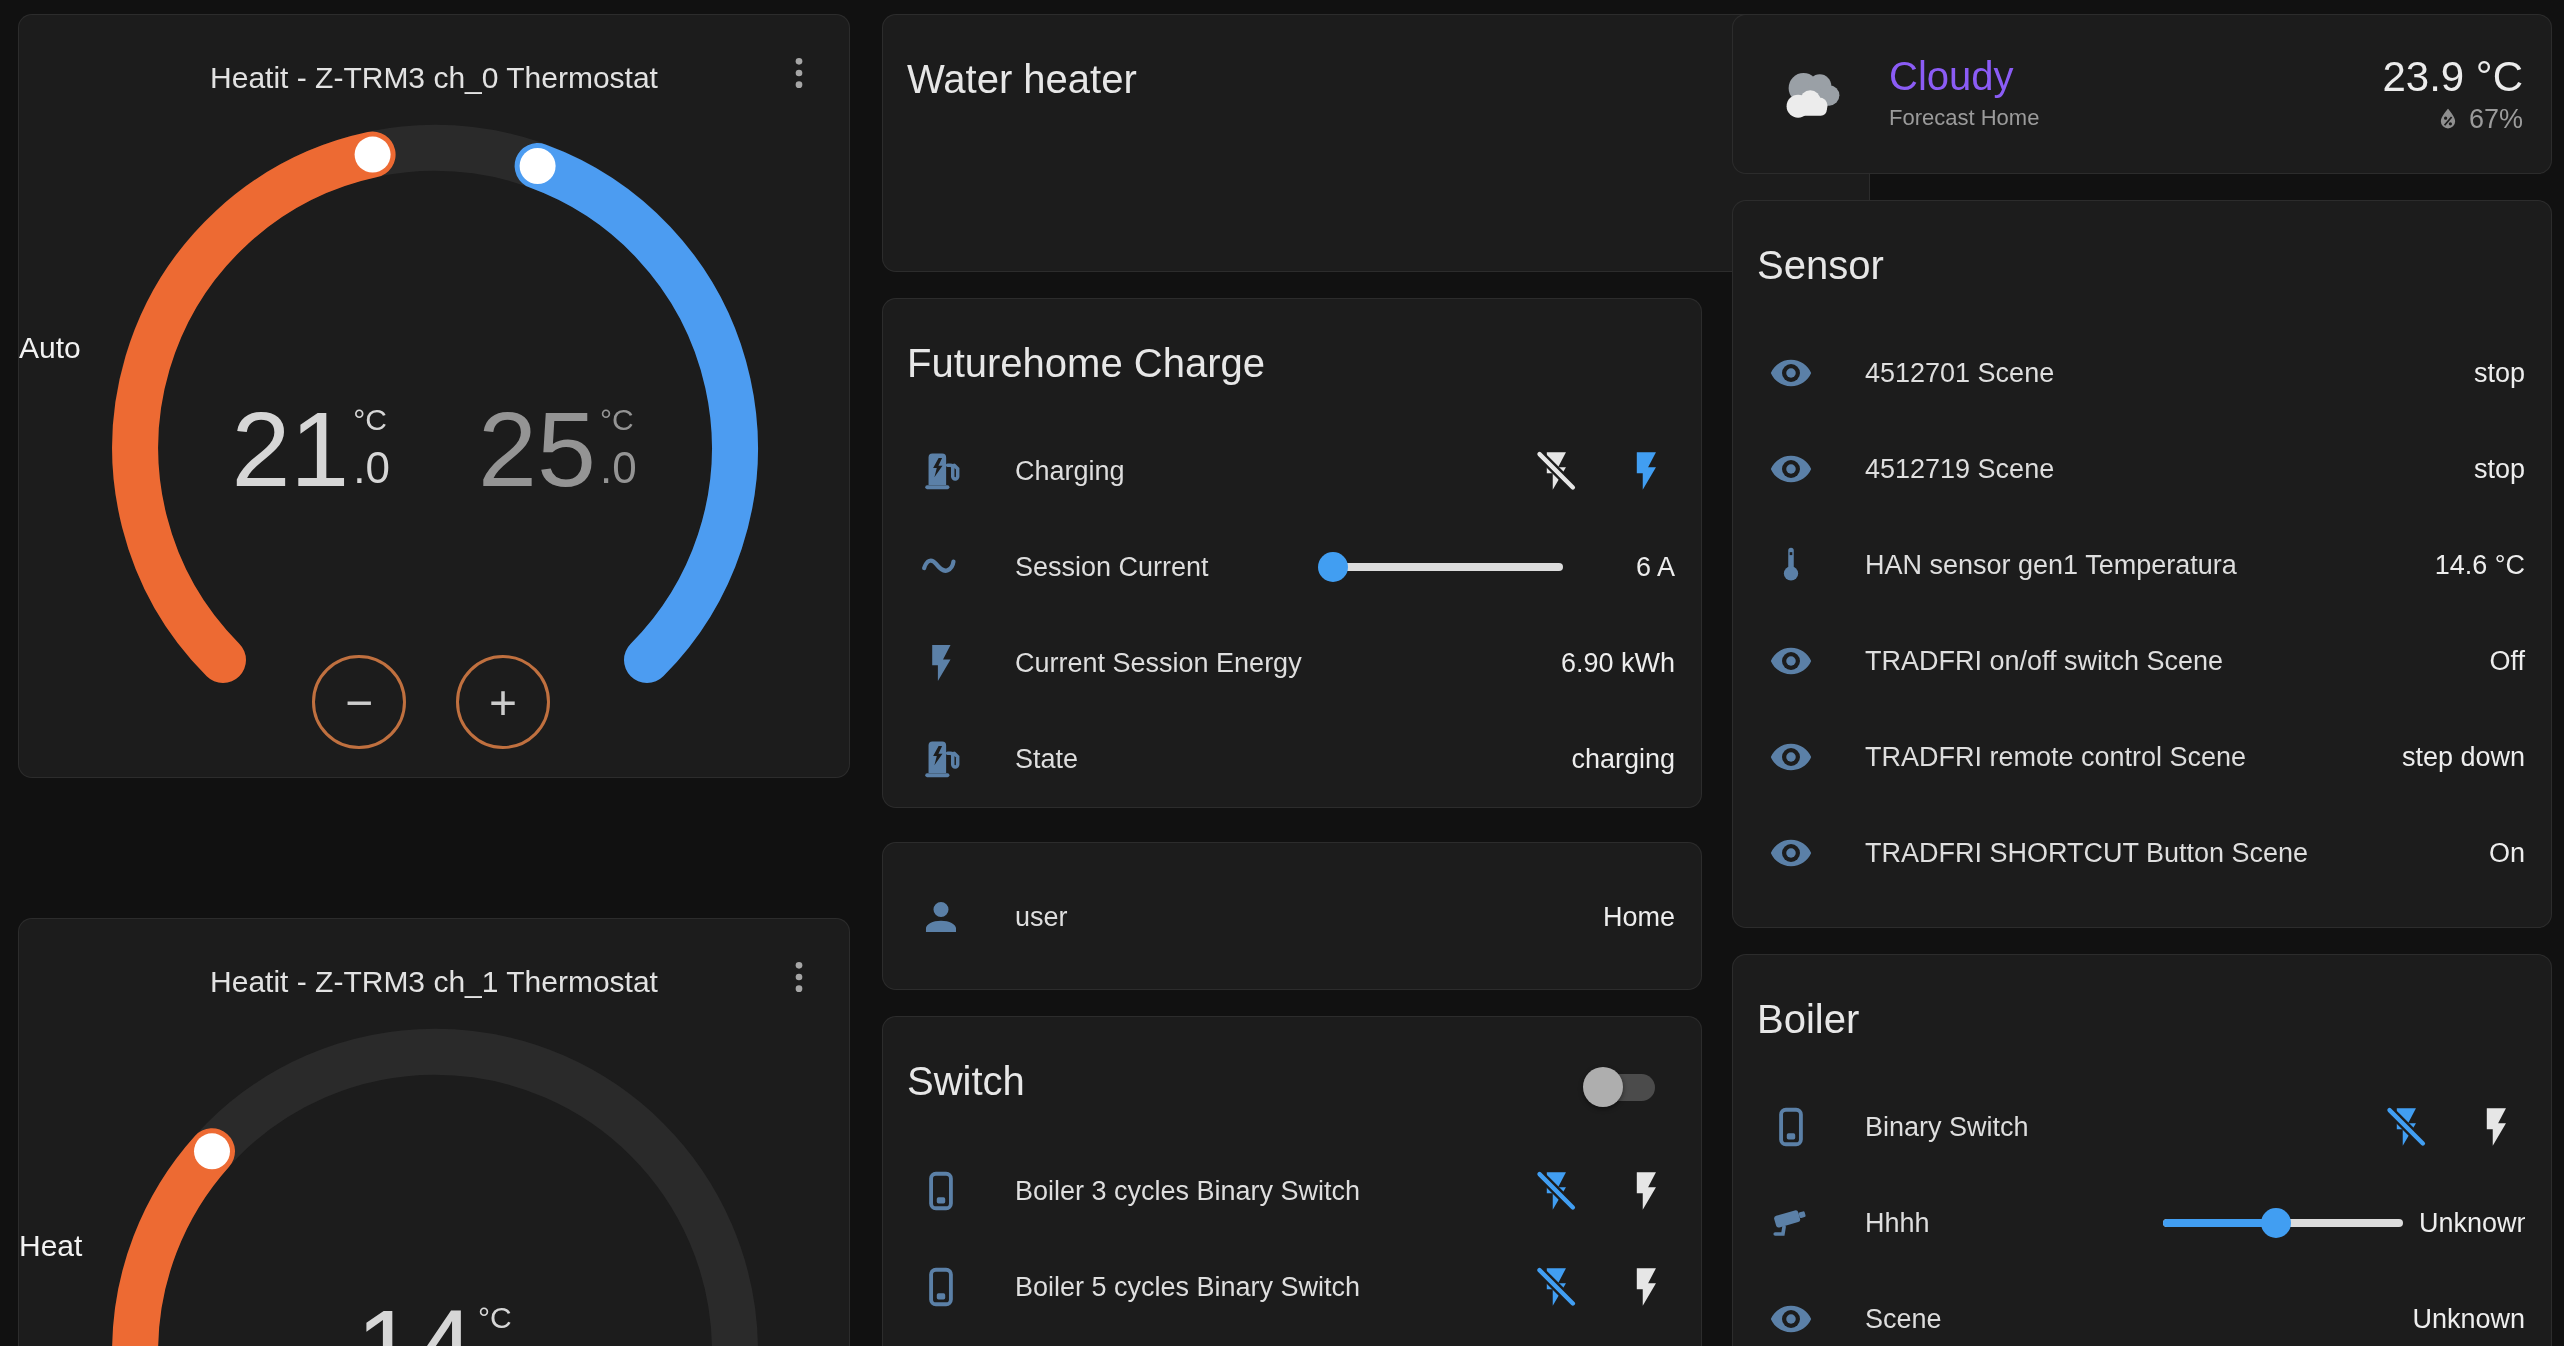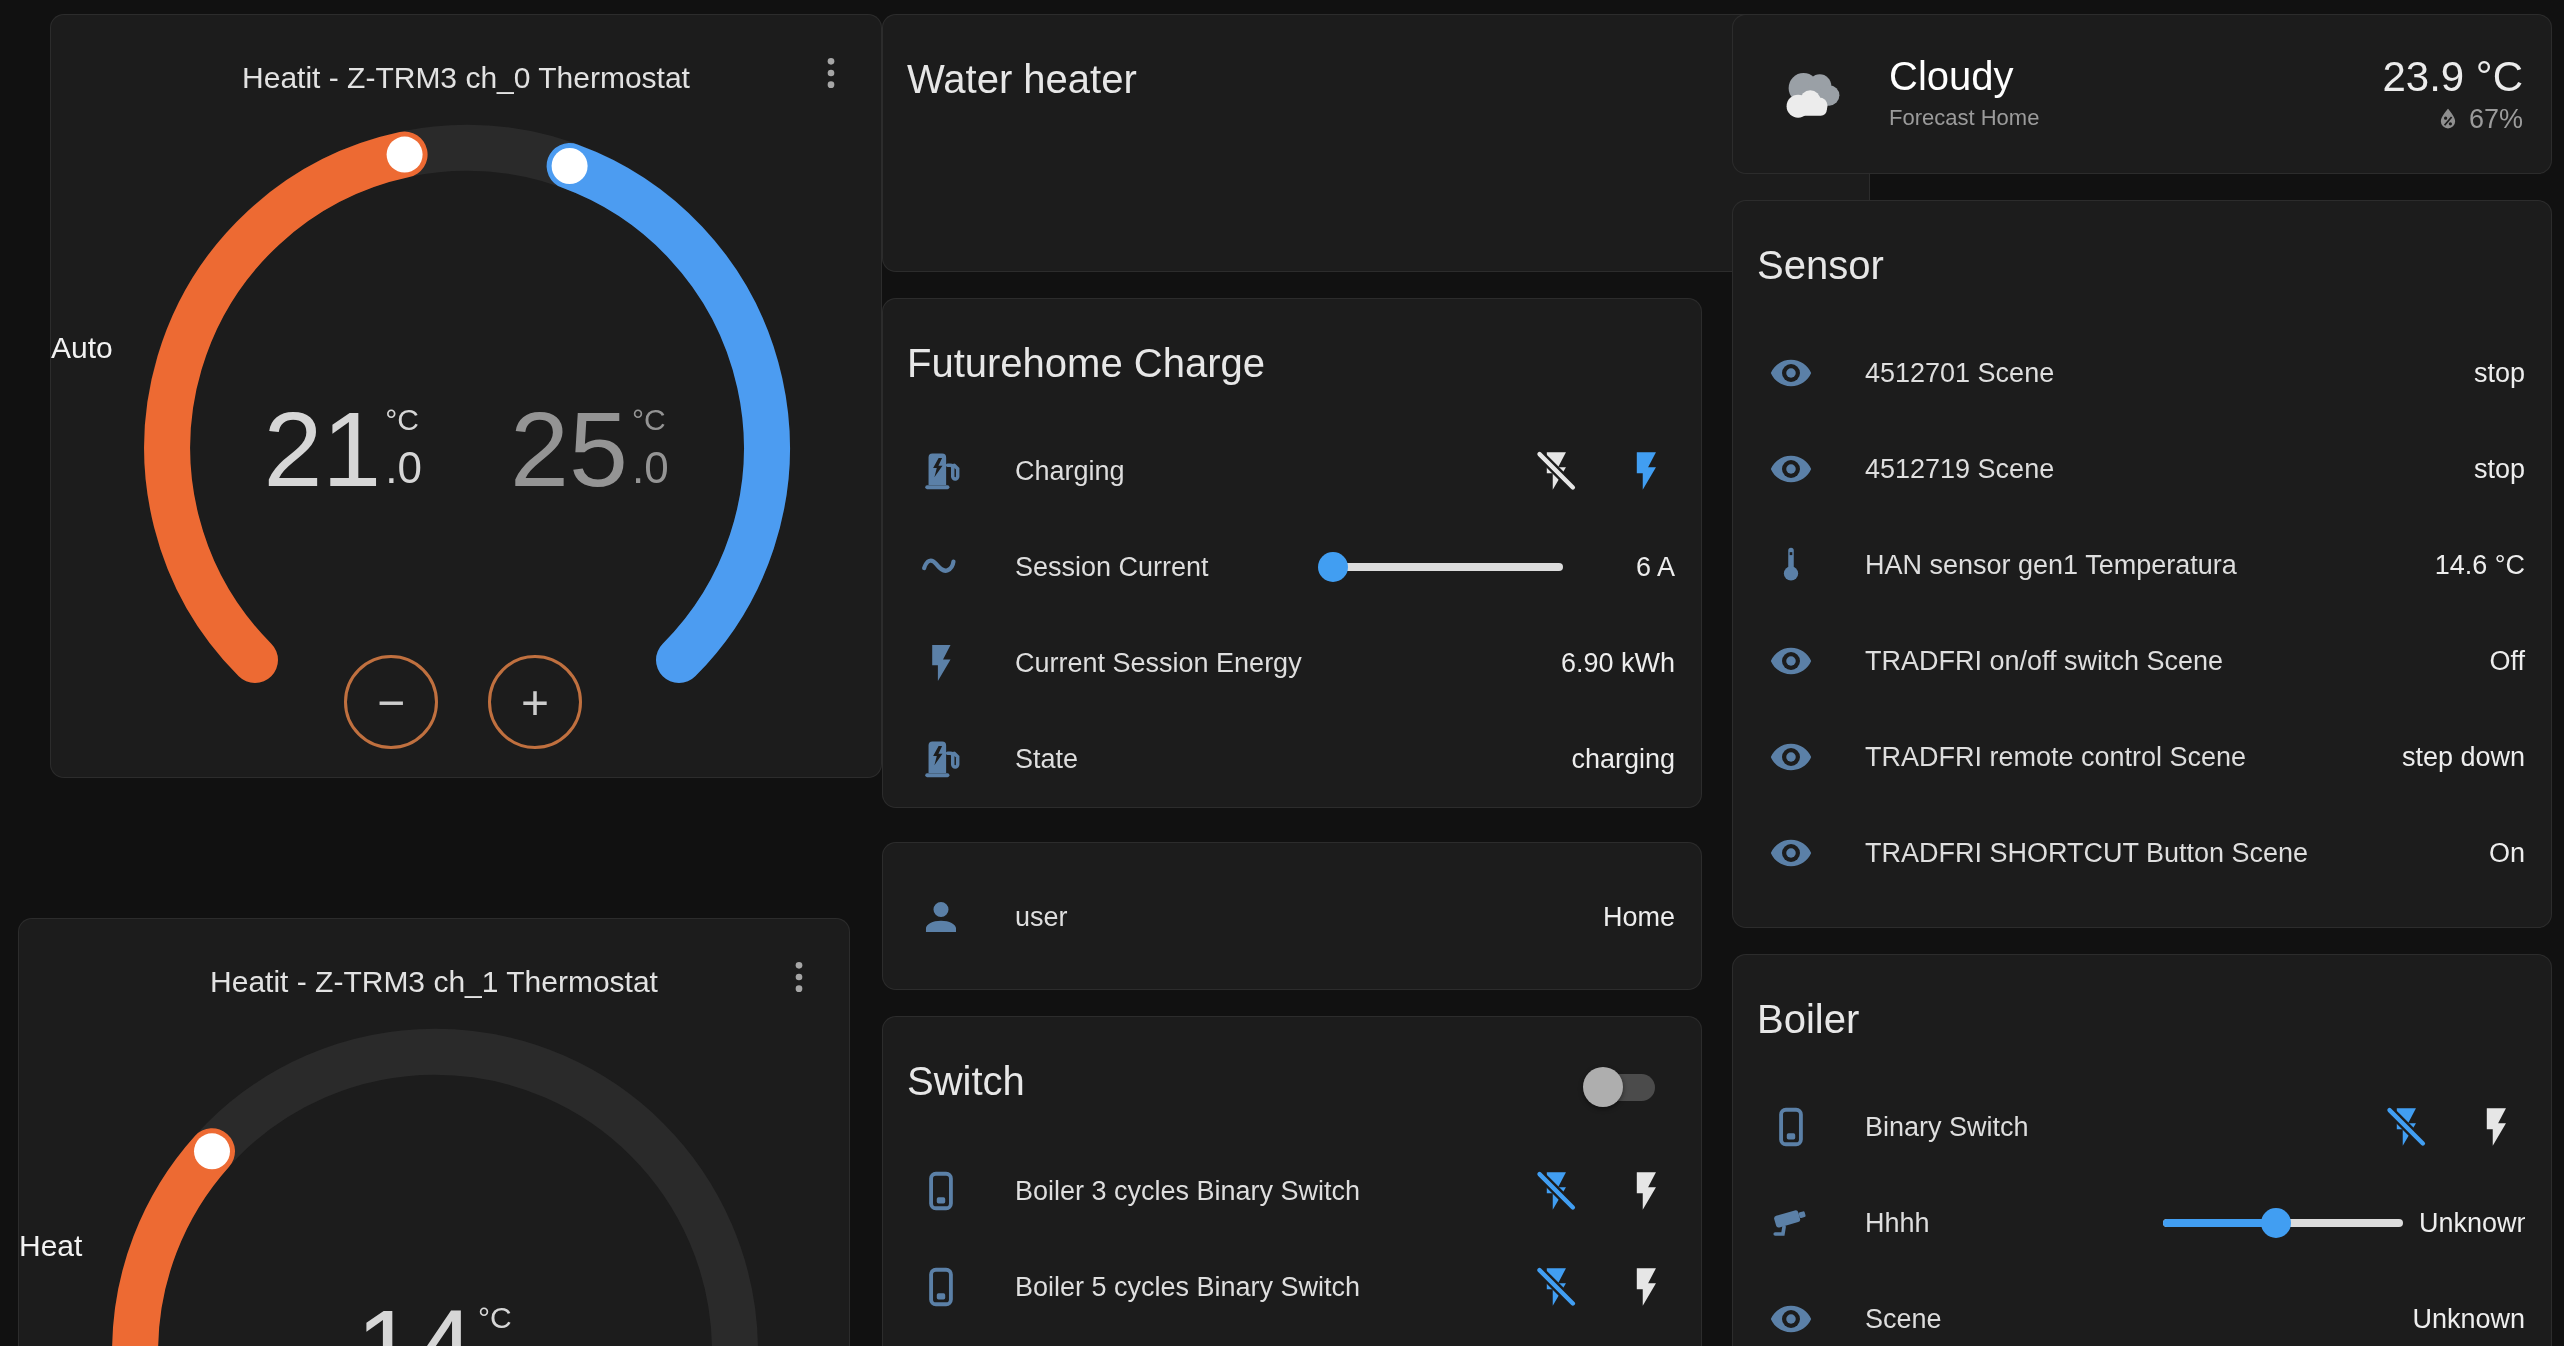--- a/index.html
+++ b/index.html
@@ -47,21 +47,21 @@
   .after-slider{min-width:96px;text-align:right;}
   
   .toggle{position:relative;width:78px;height:40px;margin-top:10px;flex:none;}
   .t-track{position:absolute;left:8px;right:6px;top:7px;height:27px;background:#4b4b4b;border-radius:14px;}
   .t-knob{position:absolute;left:0;top:0;width:40px;height:40px;border-radius:50%;background:#aeaeae;
           box-shadow:0 2px 5px rgba(0,0,0,.45);}
   
   .weather{display:flex;align-items:center;height:158px;padding:0 28px 0 36px;}
   .w-icon{width:88px;height:68px;margin-right:32px;flex:none;}
   .w-main{flex:1;min-width:0;}
-  .w-cond{font-size:40px;line-height:48px;color:#ffffff;}
+  .w-cond{font-size:40px;line-height:48px;color:#8b5cf6;}
   .w-sub{font-size:22px;line-height:36px;color:var(--sec);}
   .w-right{text-align:right;}
   .w-temp{font-size:42px;line-height:50px;color:#ececec;}
   .w-hum{font-size:27px;line-height:34px;color:var(--sec);display:flex;align-items:center;justify-content:flex-end;gap:8px;}
   .w-drop{width:26px;height:26px;color:#8f8f8f;}
   
   .t-title{position:absolute;top:46px;left:80px;right:80px;text-align:center;font-size:30px;color:#e2e2e2;white-space:nowrap;}
   .kebab{position:absolute;top:36px;right:30px;width:40px;height:44px;color:#a6a6a6;}
   .dial{position:absolute;left:76px;top:93px;width:680px;height:600px;}
   .dial .track{stroke:#2a2a2a;stroke-width:46;fill:none;stroke-linecap:round;}
@@ -86,21 +86,21 @@
   .minus{left:293px;top:640px;}
   .plus{left:437px;top:640px;}
   .mode-strip{position:absolute;left:30px;top:778px;width:772px;height:76px;background:#282828;
               border-radius:16px;display:flex;align-items:center;}
   .mode-btn{flex:1;display:flex;align-items:center;justify-content:center;height:76px;color:#e3e3e3;}
   .mode-btn svg{width:44px;height:44px;}
   .mode-btn.active-mode{flex:none;width:126px;height:88px;margin:0 2px;background:var(--green);
                         border-radius:24px;color:#ffffff;}
   .mode-btn.active-mode svg{width:48px;height:48px;}
   
-  #t1{left:18px;top:14px;width:832px;height:764px;margin-left:32px;}
+  #t1{left:18px;top:14px;width:832px;height:764px;}
   #t2{left:18px;top:918px;width:832px;height:520px;}
   #wh{left:882px;top:14px;width:988px;height:258px;}
   #fc{left:882px;top:298px;width:820px;height:510px;}
   #uc{left:882px;top:842px;width:820px;height:148px;}
   #sw{left:882px;top:1016px;width:820px;height:380px;}
   #we{left:1732px;top:14px;width:820px;height:160px;}
   #se{left:1732px;top:200px;width:820px;height:728px;}
   #bo{left:1732px;top:954px;width:820px;height:450px;}
   #uc .row{height:96px;margin-top:26px;}
   .hidden-defs{position:absolute;width:0;height:0;overflow:hidden;}

